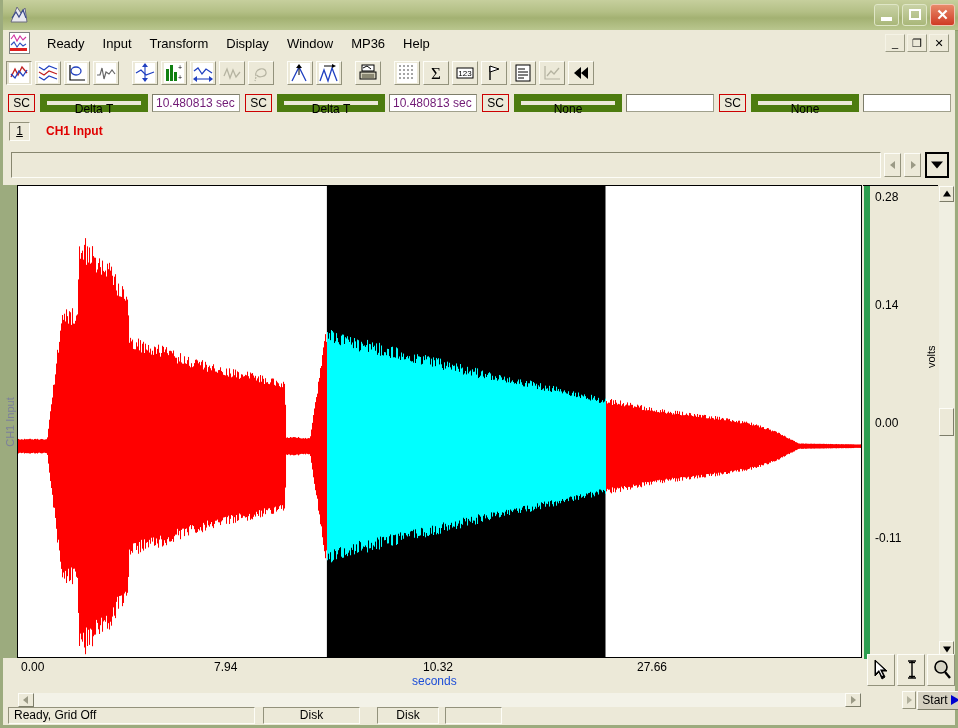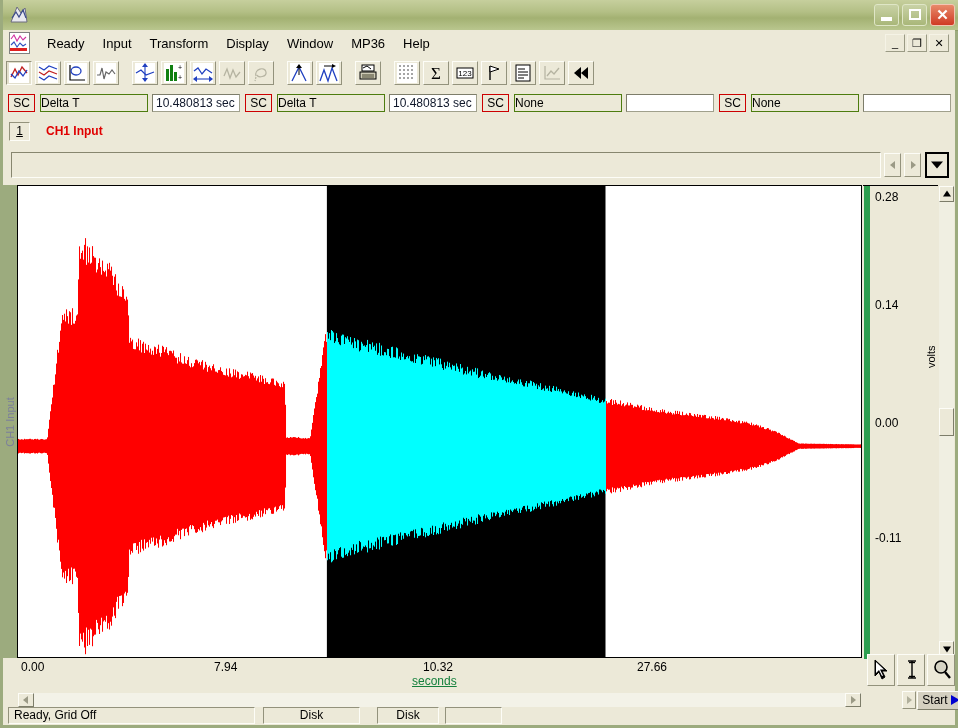--- a/index.html
+++ b/index.html
@@ -49,25 +49,25 @@
     border:1px solid;border-color:#fdfdf7 #93927c #93927c #fdfdf7;
     background:#ece9d8;position:relative;overflow:hidden;}
   .tbtn.sunken{border-color:#93927c #fdfdf7 #fdfdf7 #93927c;background:#e2dfcc;}
   .tbsep{width:10px;height:24px;}
   .tbtn svg{display:block;position:absolute;left:2px;top:1px;}
 
   
   .measrow{position:absolute;left:0;top:92px;width:952px;height:22px;display:flex;align-items:center;}
   .sc-btn{height:18px;min-width:27px;border:1px solid #cc0000;background:#ece9d8;
     font-size:12px;text-align:center;line-height:16px;color:#000;margin-left:5px;box-sizing:border-box;}
-  .meas-sel{height:18px;width:108px;border:1px solid #4d7c0f;background:#ece9d8;
-    font-size:12px;line-height:16px;color:#000;margin-left:5px;box-sizing:border-box;}
+  .meas-sel{height:18px;width:108px;border:7px solid #4d7c0f;background:#ece9d8;
+    font-size:12px;text-align:center;line-height:16px;color:#000;margin-left:5px;box-sizing:border-box;}
   .meas-val{height:18px;width:88px;border:1px solid #a0a08c;border-top-color:#7d7d6a;
     border-left-color:#7d7d6a;background:#ffffff;font-size:12px;line-height:16px;
-    color:#0f172a;margin-left:4px;padding-left:3px;box-sizing:border-box;overflow:hidden;white-space:nowrap;}
+    color:#701a75;margin-left:4px;padding-left:3px;box-sizing:border-box;overflow:hidden;white-space:nowrap;}
 
   
   .chanrow{position:absolute;left:0;top:119px;width:952px;height:24px;display:flex;align-items:center;}
   .chan-num{width:21px;height:19px;margin-left:6px;border:1px solid;
     border-color:#93927c #fdfdf7 #fdfdf7 #93927c;background:#ece9d8;
     font-size:12px;text-align:center;line-height:17px;color:#000;box-sizing:border-box;
     text-decoration:underline;}
   .chan-name{font-size:12px;color:#e00000;font-weight:bold;margin-left:16px;}
 
   
@@ -109,21 +109,21 @@
   .vs-thumb{position:absolute;left:0;top:222px;width:15px;height:28px;
     border:1px solid;border-color:#fdfdf7 #7d7d6a #7d7d6a #fdfdf7;background:#ece9d8;box-sizing:border-box;}
   .vs-tri{position:absolute;left:50%;top:50%;width:0;height:0;
     border-left:4px solid transparent;border-right:4px solid transparent;}
   .vs-up .vs-tri{transform:translate(-50%,-60%);border-bottom:6px solid #000;}
   .vs-dn .vs-tri{transform:translate(-50%,-40%);border-top:6px solid #000;}
 
   
   .xaxis{position:absolute;left:14px;top:660px;width:845px;height:36px;background:#ece9d8;}
   .xlab{position:absolute;top:0px;font-size:12px;color:#000;}
-  .xunit{position:absolute;left:395px;top:14px;font-size:12px;color:#15803d;text-decoration:underline;}
+  .xunit{position:absolute;left:395px;top:14px;font-size:12px;color:#1d4ed8;}
 
   
   .tools{position:absolute;left:862px;top:654px;width:90px;height:36px;display:flex;}
   .toolbtn{width:28px;height:32px;margin-left:2px;box-sizing:border-box;
     border:1px solid;border-color:#fdfdf7 #93927c #93927c #fdfdf7;
     background:#ece9d8;position:relative;}
   .toolbtn svg{position:absolute;left:4px;top:4px;}
 
   
   .hscroll{position:absolute;left:14px;top:692px;width:845px;height:16px;

